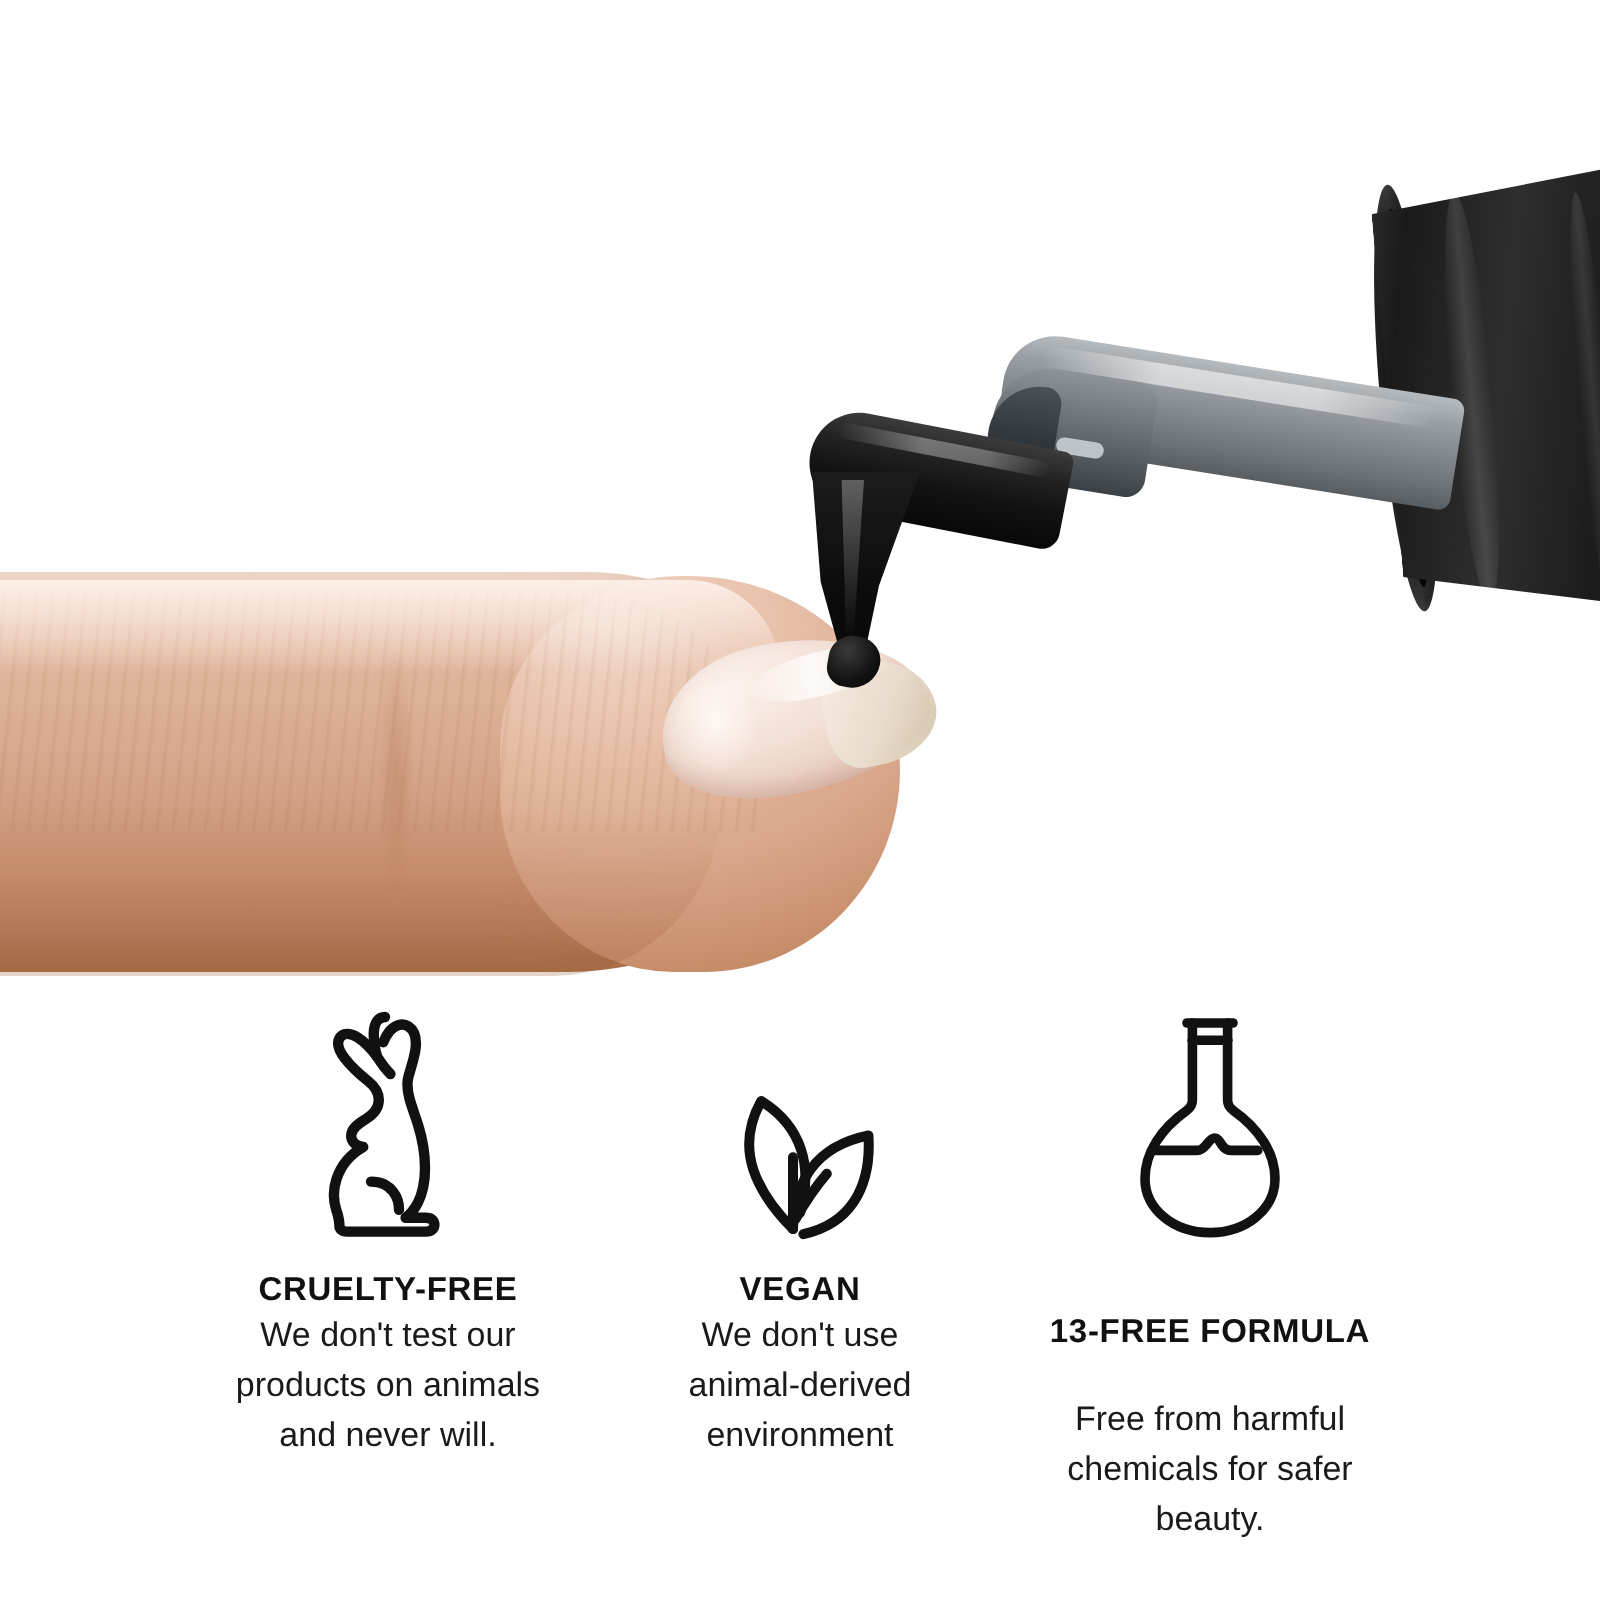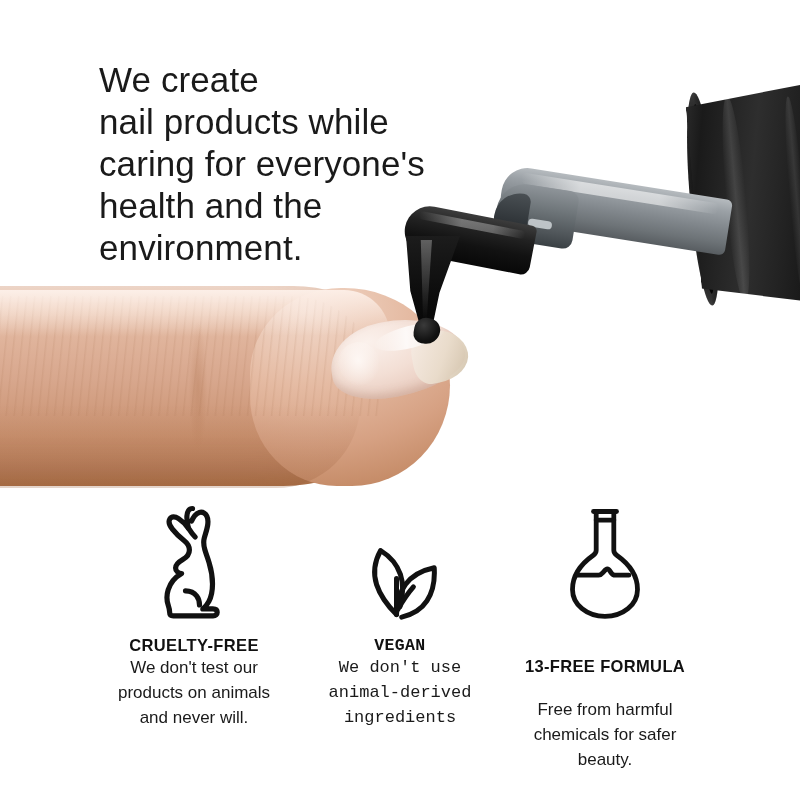--- a/index.html
+++ b/index.html
@@ -385,21 +385,21 @@
   }
   .feature-desc {
     margin-top: 0;
     font-size: 17px;
     line-height: 25px;
     font-weight: 300;
     color: #1a1a1a;
     white-space: pre-line;
   }
   .f-cruelty { margin-right: 8px; align-items: center; }
-  .f-vegan   { width: 186px; font-family: Liberation Mono, monospace; }
+  .f-vegan   { width: 186px; }
   .f-formula { width: 212px; margin-left: 6px; gap: 21px; }
 </style>
 </head>
 <body>
 
 <div id="page">
 
   <div class="hero">
 
     <div class="finger"></div>
@@ -426,25 +426,20 @@
     <div class="ferrule-dark"></div>
     <div class="ferrule-notch"></div>
 
     <div class="brush-body"></div>
     <div class="brush-shine"></div>
     <div class="brush-taper"></div>
     <div class="brush-taper-gloss"></div>
     <div class="polish-drop"></div>
   </div>
 
-  <div class="headline">We create
-nail products while
-caring for everyone's
-health and the
-environment.</div>
 
   <div class="features">
 
     <div class="feature f-cruelty">
       <div class="feature-icon">
         <svg width="72" height="118" viewBox="0 0 72 118" fill="none" stroke="#111111" stroke-width="5.2" stroke-linecap="round" stroke-linejoin="round">
           <path d="M34.5 6.5c-3.6 0-5.4 3.3-5.6 7.6-.2 4.6.8 9.4 1.6 12.3
                    -2.6-3.6-6.4-7.6-9.9-9.8-3.6-2.3-7.2-2.3-8.8.4
                    -1.7 2.8-.3 6.4 2.6 10.2 3.1 4 7.8 8.3 11.6 11.3
                    3.2 2.5 5.4 5.6 5.4 9.5 0 4.4-3.1 7.5-6.6 9.6
@@ -474,21 +469,21 @@
                    c10 6.2 16.6 14.4 19.8 23.9 3.2 9.4 3 20.2-.4 32.1"></path>
           <path d="M40.5 76.5c.4-12.6 3.4-22.6 9.1-30.2 6.2-8.4 15.8-13.9 28.6-16.6
                    .9 13.4-1.6 24.5-7.3 33.2-5.4 8.2-13.8 13.6-25.2 16.2"></path>
           <path d="M40.5 76.3V40.6"></path>
           <path d="M41.8 71.5c5.1-8.9 10.2-16.4 15.6-22.6"></path>
         </svg>
       </div>
       <div class="feature-title">VEGAN</div>
       <div class="feature-desc">We don't use
 animal-derived
-ingredients</div>
+environment</div>
     </div>
 
     <div class="feature f-formula">
       <div class="feature-icon">
         <svg width="86" height="112" viewBox="0 0 86 112" fill="none" stroke="#111111" stroke-width="4.8" stroke-linecap="round" stroke-linejoin="round">
           <path d="M31.5 3.5h23"></path>
           <path d="M34.2 3.5v8.6"></path>
           <path d="M51.8 3.5v8.6"></path>
           <path d="M34.2 12.1h17.6"></path>
           <path d="M34.2 12.1v30.2c0 2.1-1 3.6-2.9 5

